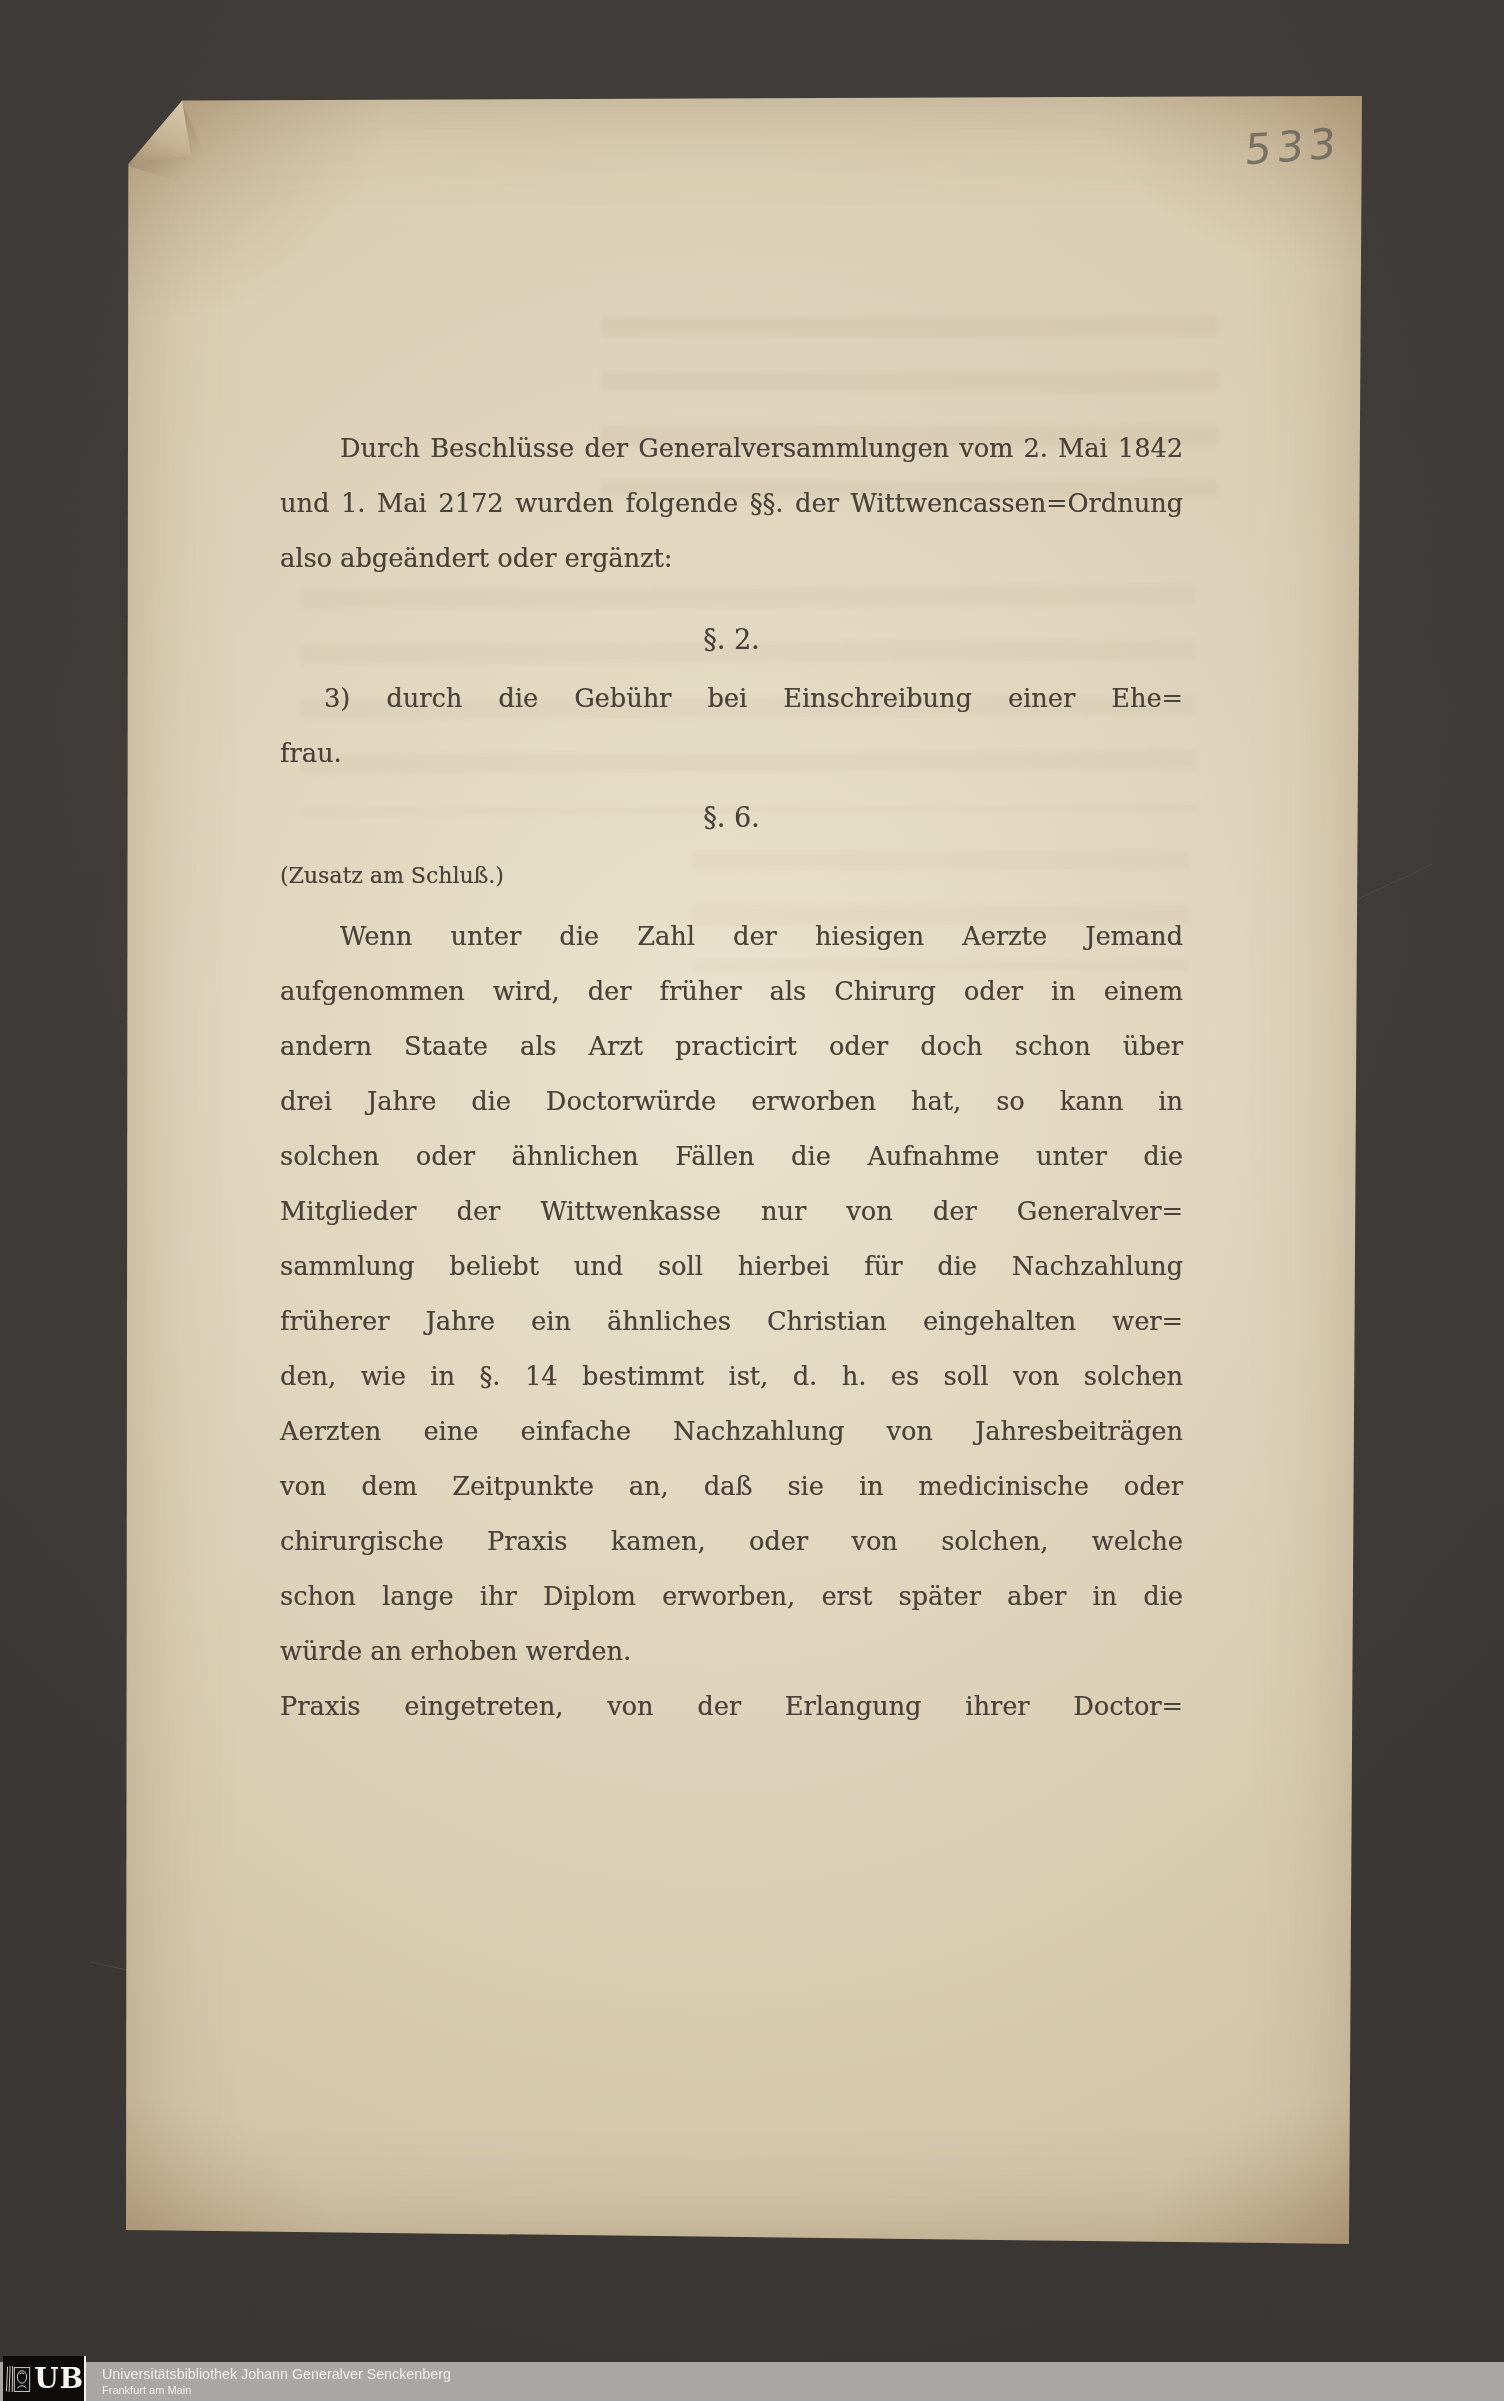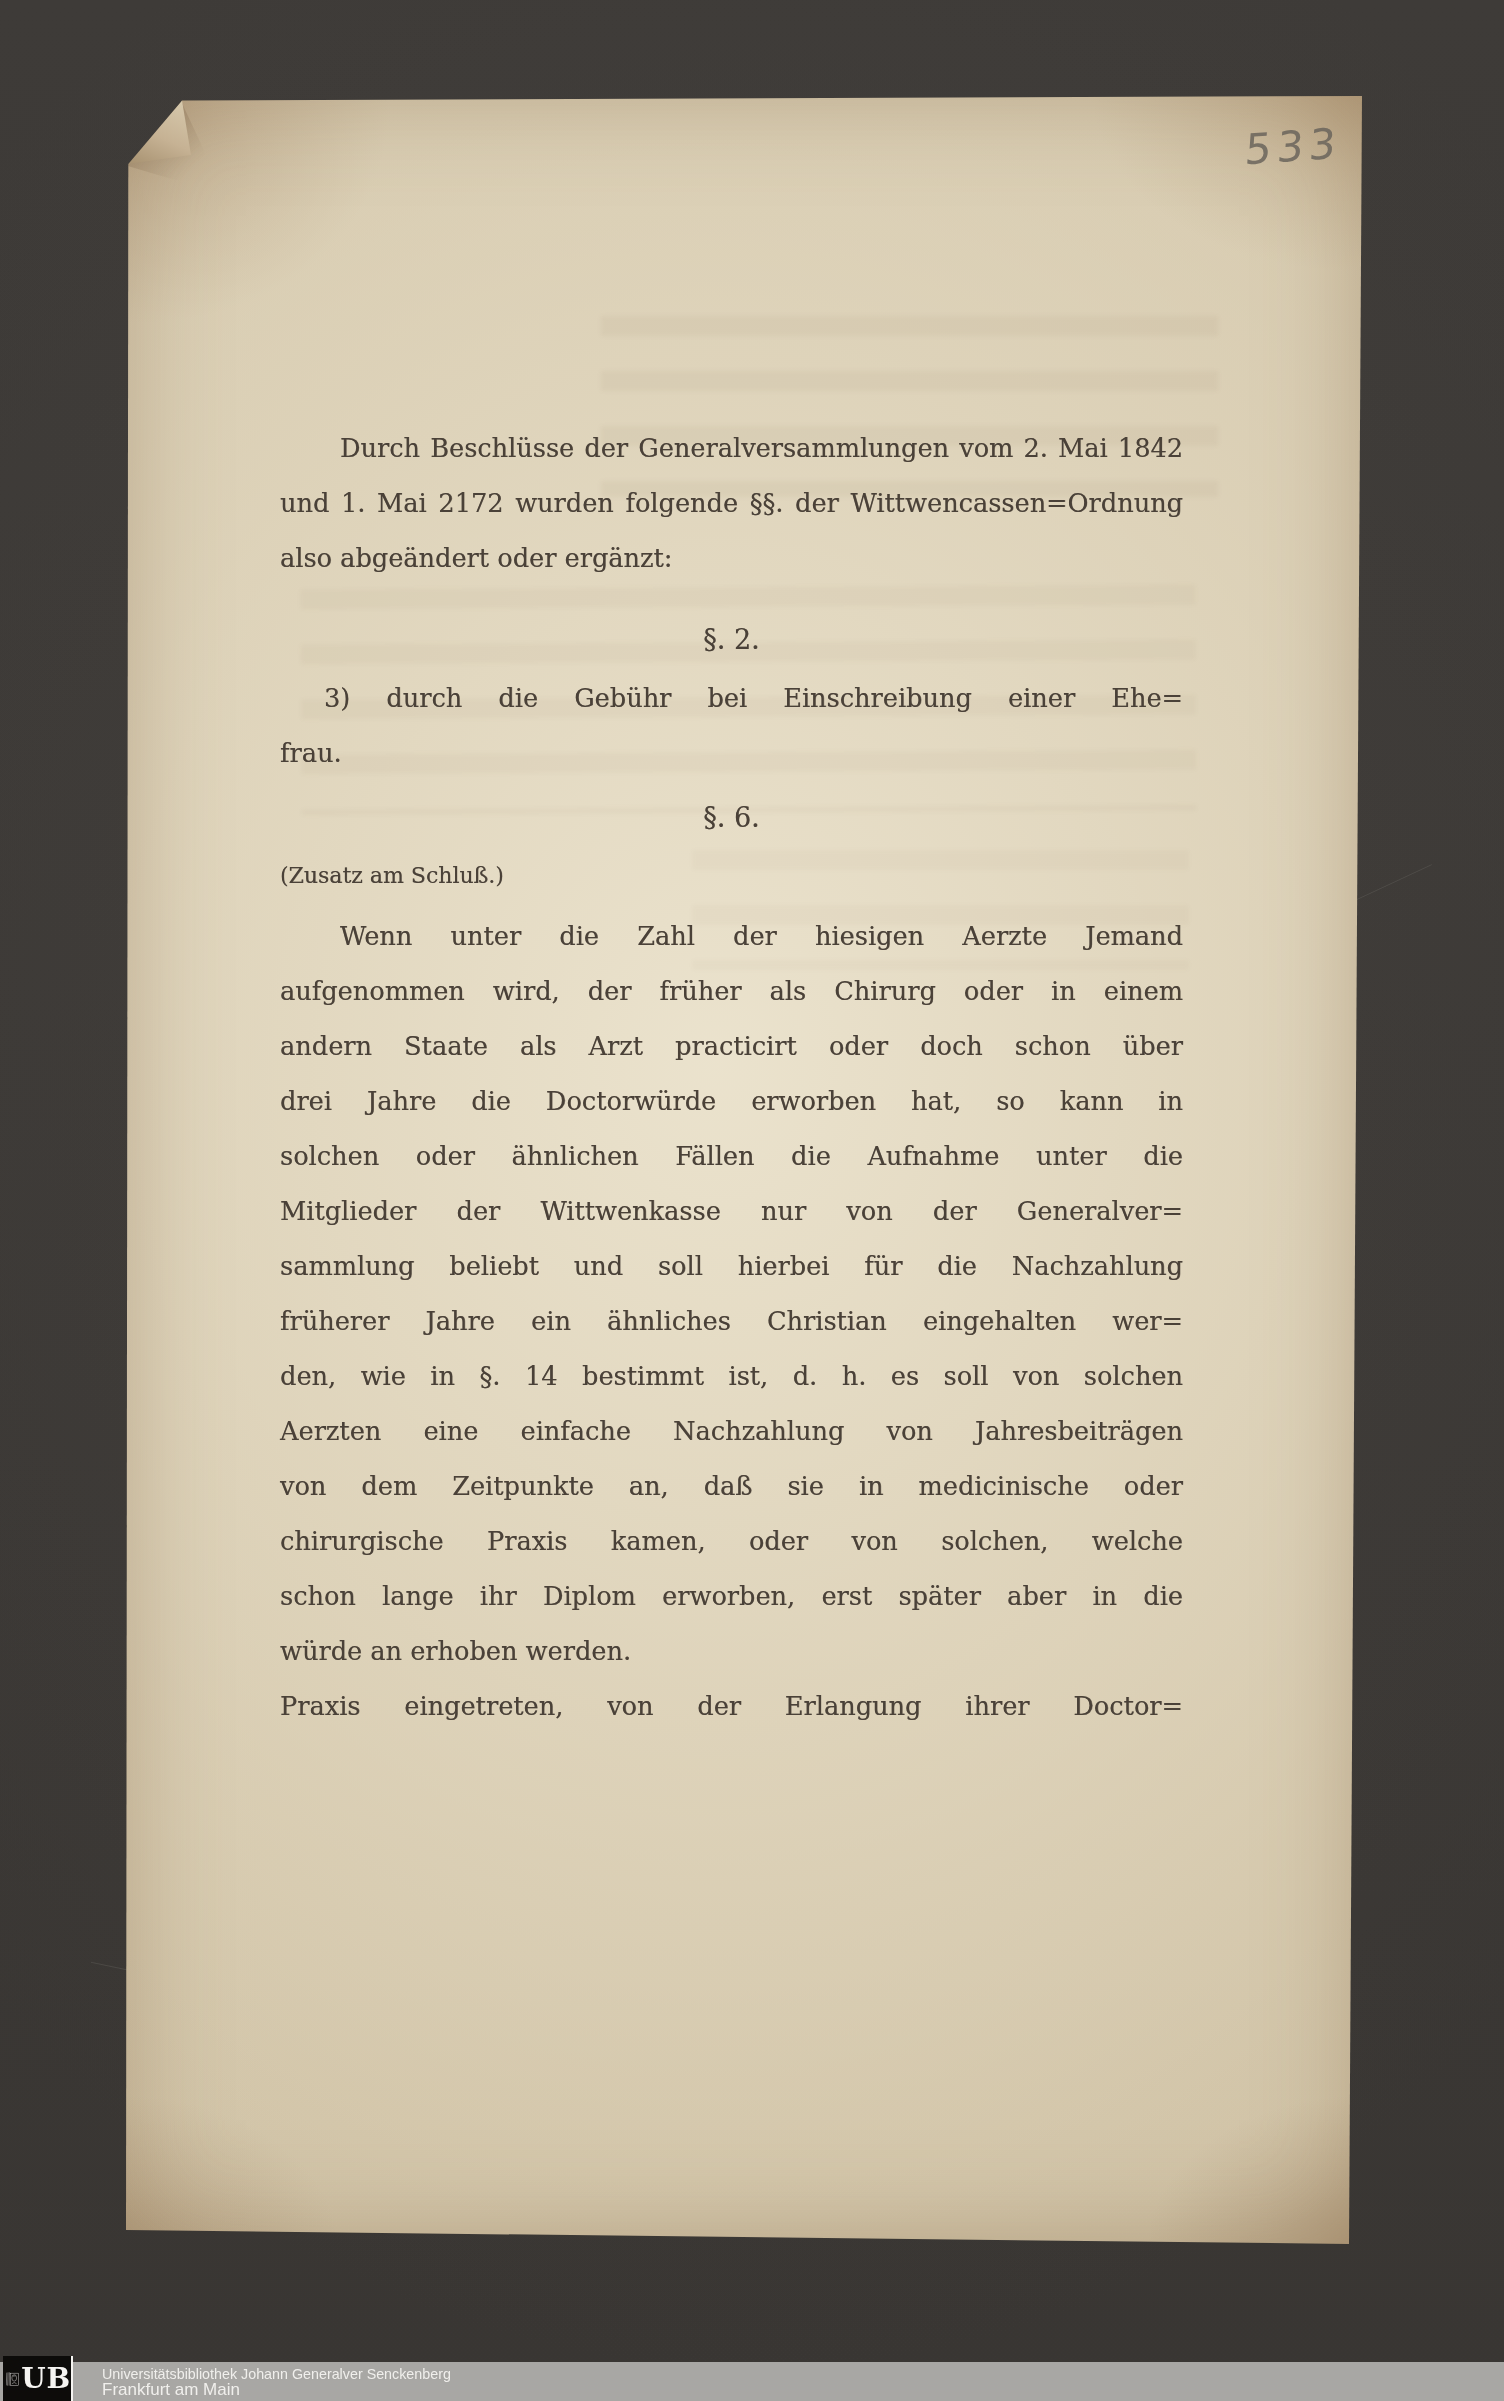--- a/index.html
+++ b/index.html
@@ -80,38 +80,38 @@
   .h6{margin-top:9px;}
   .subheading{margin-top:8.3px;line-height:45px;text-align:left;font-size:22px;}
   .p6{margin-top:10.5px;}
 
   
   .footer{
     position:absolute;left:0;top:2362px;width:1505px;height:39px;
     background:#a8a7a4;
   }
   .logo{
-    position:absolute;left:3px;top:-6px;width:70px;height:45px;
+    position:absolute;left:3px;top:-6px;width:83px;height:45px;
     background:#0d0c0a;
     display:flex;align-items:center;
     border-right:2.3px solid #f5f4f1;
     box-sizing:border-box;
   }
   .logo svg{margin-left:3px;}
   .ub{
     color:#f5f4f1;font-family:"DejaVu Serif",serif;font-weight:bold;
     font-size:28px;line-height:1;margin-left:1.5px;letter-spacing:0.8px;
   }
   .footer-text{
     position:absolute;left:102px;top:3.8px;
     font-family:"Liberation Sans","DejaVu Sans",sans-serif;
     color:#f0efec;
   }
   .footer-text .l1{font-size:14.3px;line-height:16.6px;}
-  .footer-text .l2{font-size:17px;line-height:16px;}
+  .footer-text .l2{font-size:11px;line-height:16px;}
 </style>
 </head>
 <body>
 
 <div class="stage">
   <div class="scratch s1"></div>
   <div class="scratch s2"></div>
   <div class="scratch s3"></div>
 
   <div class="paper">

